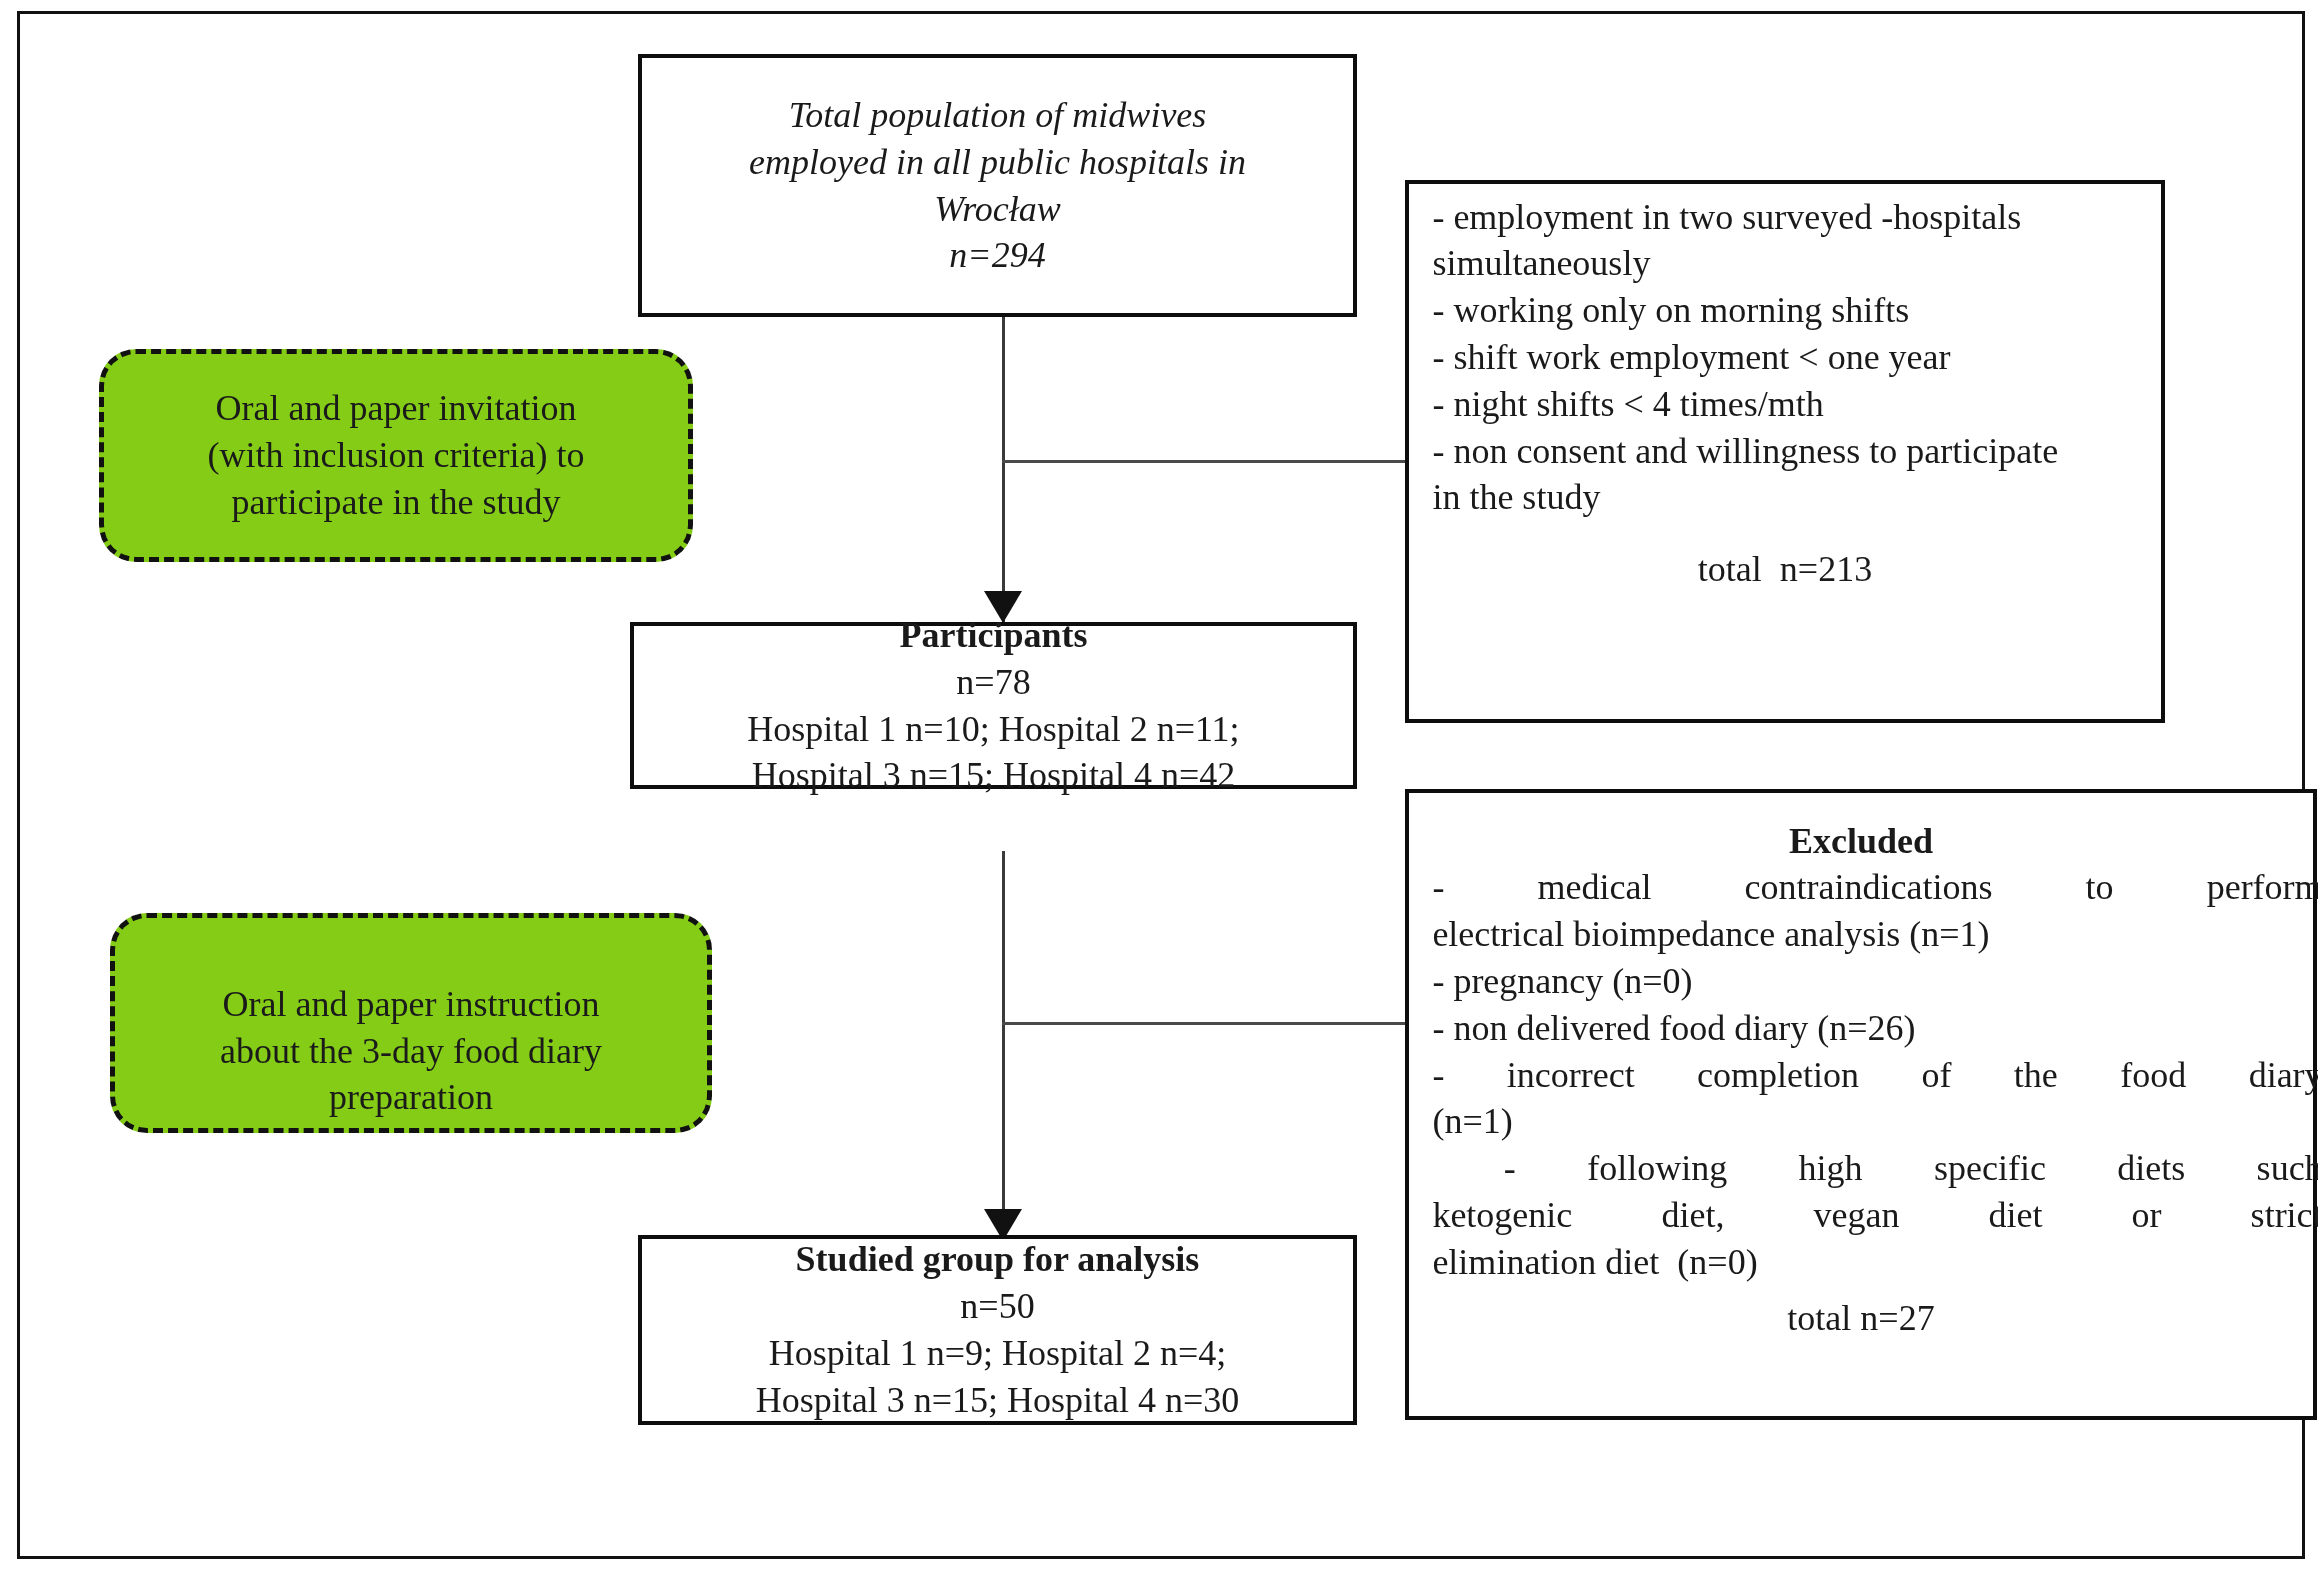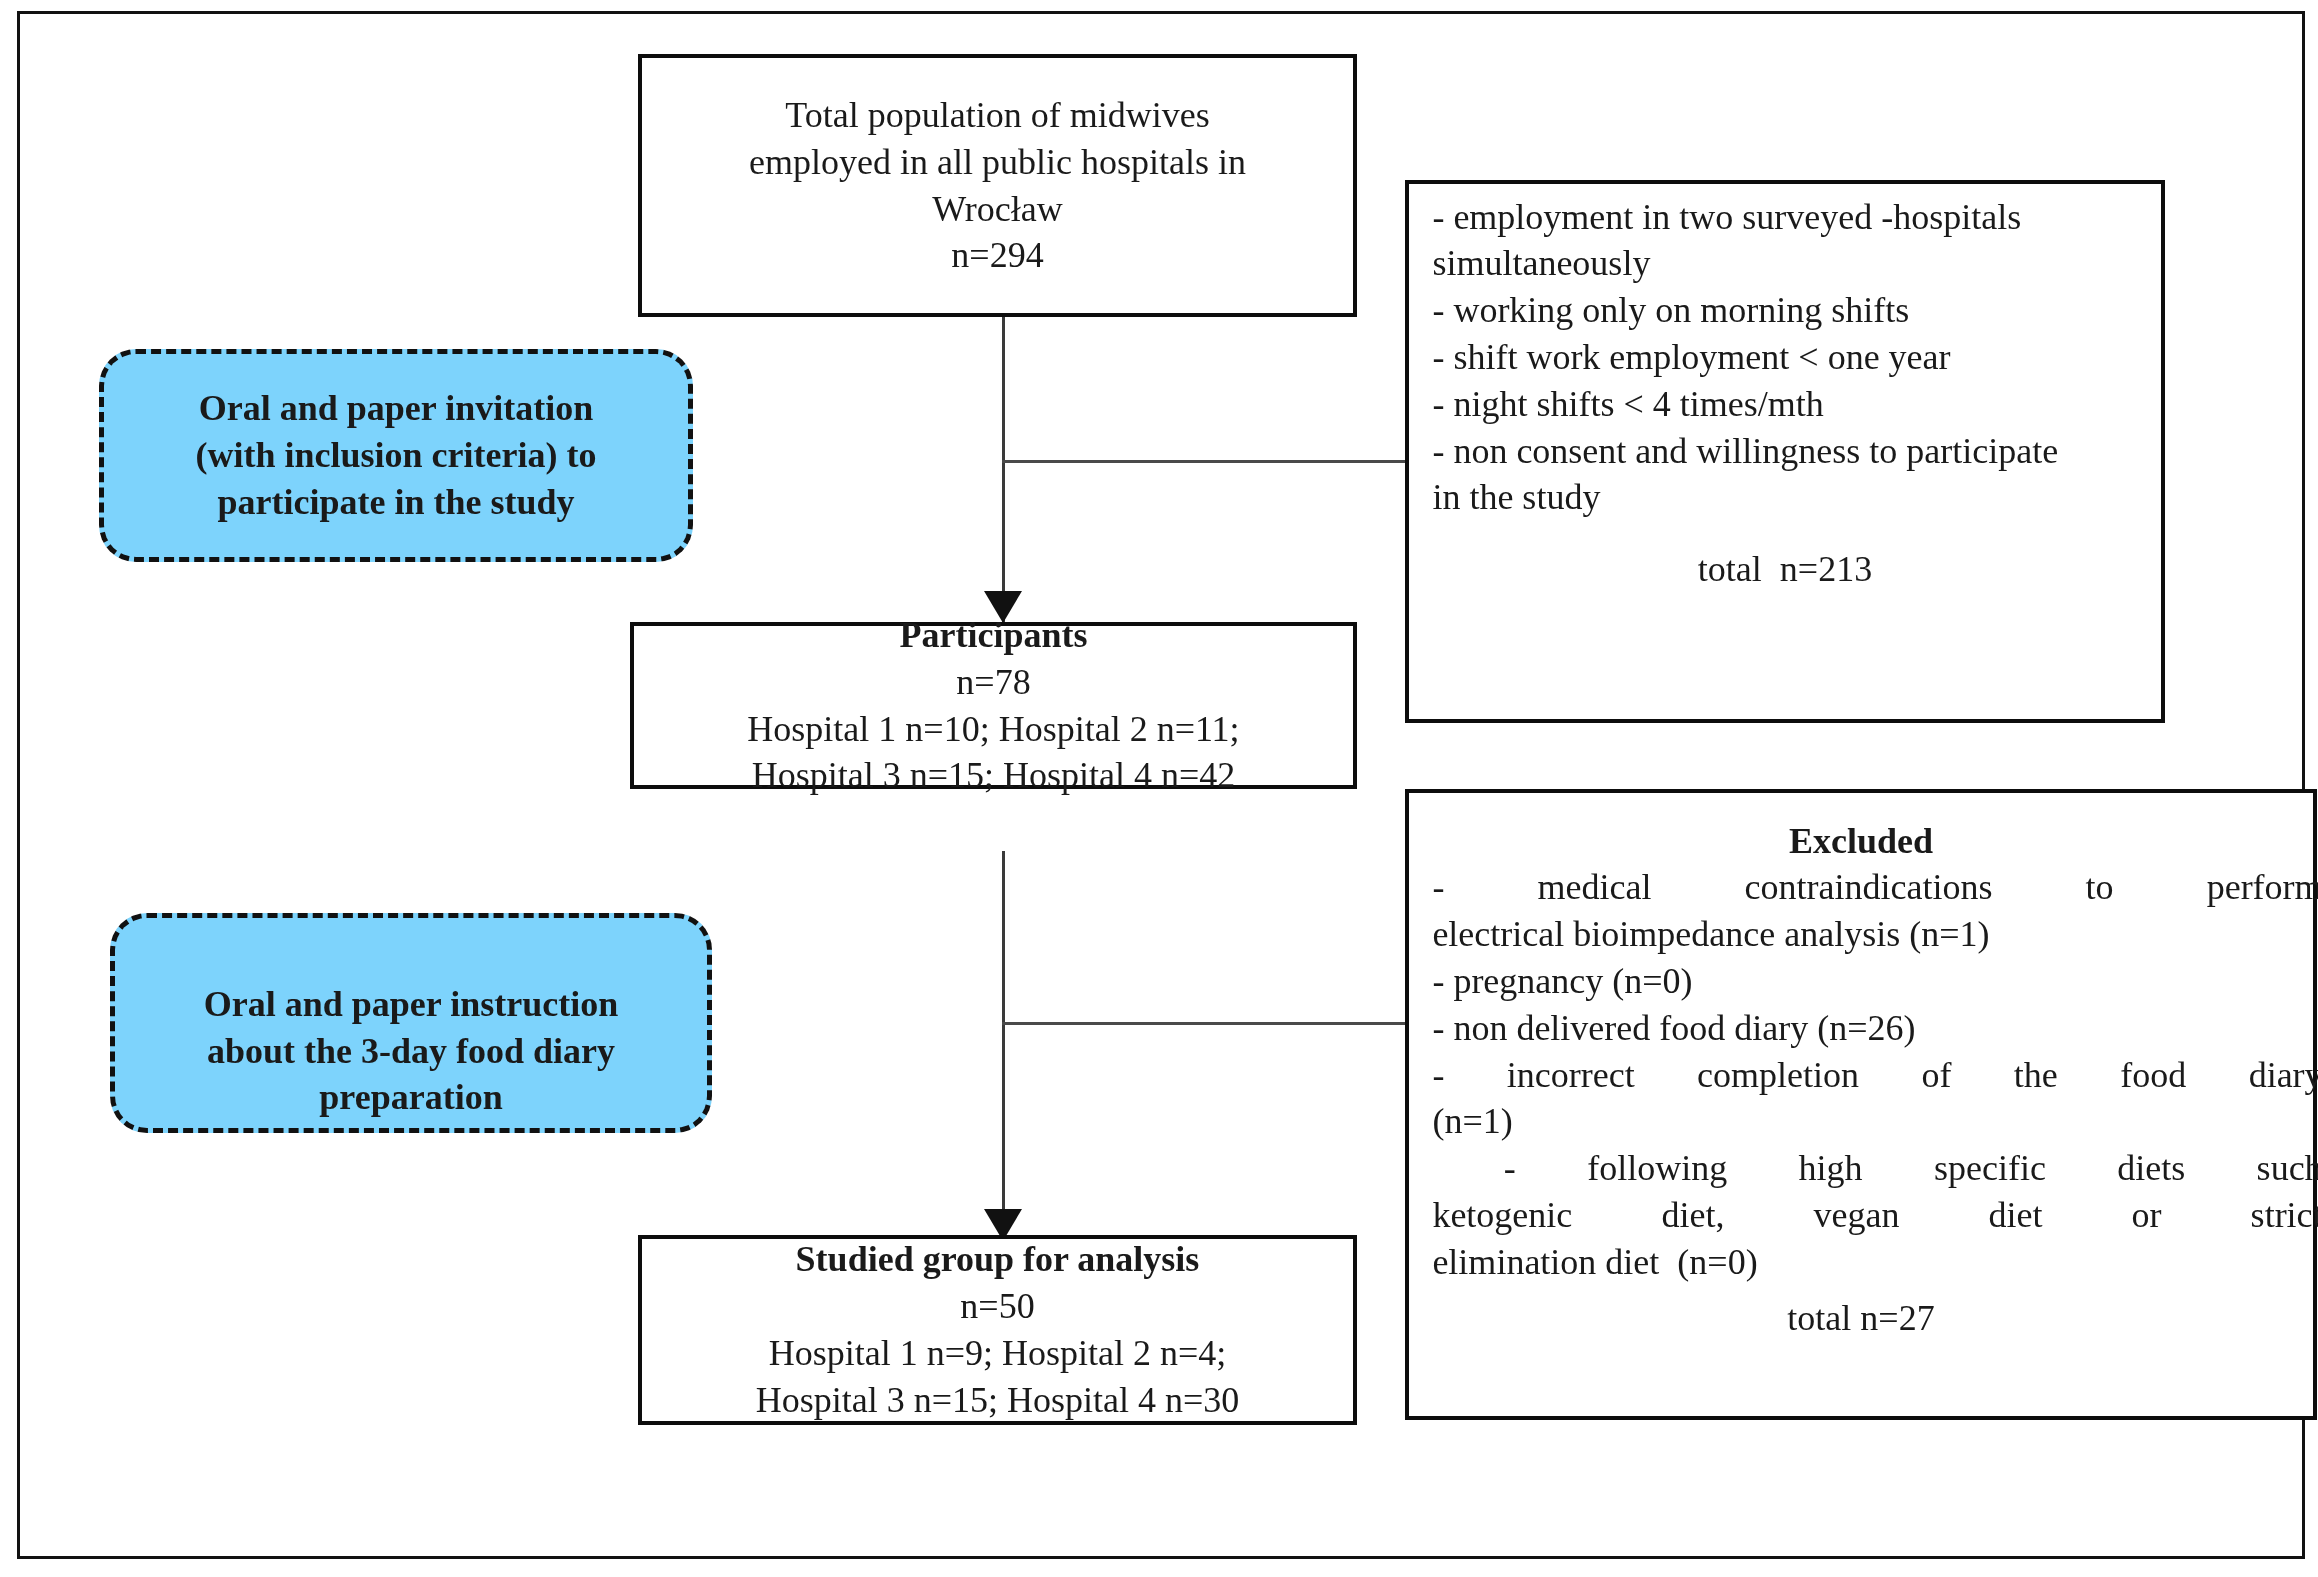--- a/index.html
+++ b/index.html
@@ -36,26 +36,25 @@
     display: flex;
     flex-direction: column;
     justify-content: center;
     z-index: 5;
   }
   .dashed-box {
     position: absolute;
     box-sizing: border-box;
     border: 5.5px dashed #111111;
     border-radius: 37px;
-    background: #7dd3fc;
+    background: #84cc16;
     display: flex;
     flex-direction: column;
     justify-content: center;
     z-index: 5;
-    font-weight: bold;
   }
 
   .ln {
     display: block;
     width: 100%;
     font-size: 36px;
     line-height: 1.30;
     color: #1a1a1a;
     text-align: center;
     white-space: pre-wrap;
@@ -104,21 +103,21 @@
   <div class="vline" style="left:1002px; top:317px; height:307px;"></div>
   <div class="arrowhead" style="left:984px; top:591px;"></div>
 
   <div class="hline" style="left:1002px; top:460px; width:406px;"></div>
 
   <div class="vline" style="left:1002px; top:851px; height:390px;"></div>
   <div class="arrowhead" style="left:984px; top:1209px;"></div>
 
   <div class="hline" style="left:1002px; top:1022px; width:406px;"></div>
 
-  <div class="box" style="left:638px; top:54px; width:719px; height:263px; padding:8.2px 18px;">
+  <div class="box" style="left:638px; top:54px; width:719px; height:263px; padding:8.2px 18px;font-style:italic;">
     <span class="ln">Total population of midwives</span>
     <span class="ln">employed in all public hospitals in</span>
     <span class="ln">Wrocław</span>
     <span class="ln">n=294</span>
   </div>
 
   <div class="box" style="left:1405px; top:180px; width:760px; height:543px; padding:9.6px 6.9px; justify-content:flex-start;">
     <span class="ln leftnj">- employment in two surveyed -hospitals</span>
     <span class="ln leftnj">simultaneously</span>
     <span class="ln leftnj">- working only on morning shifts</span>

